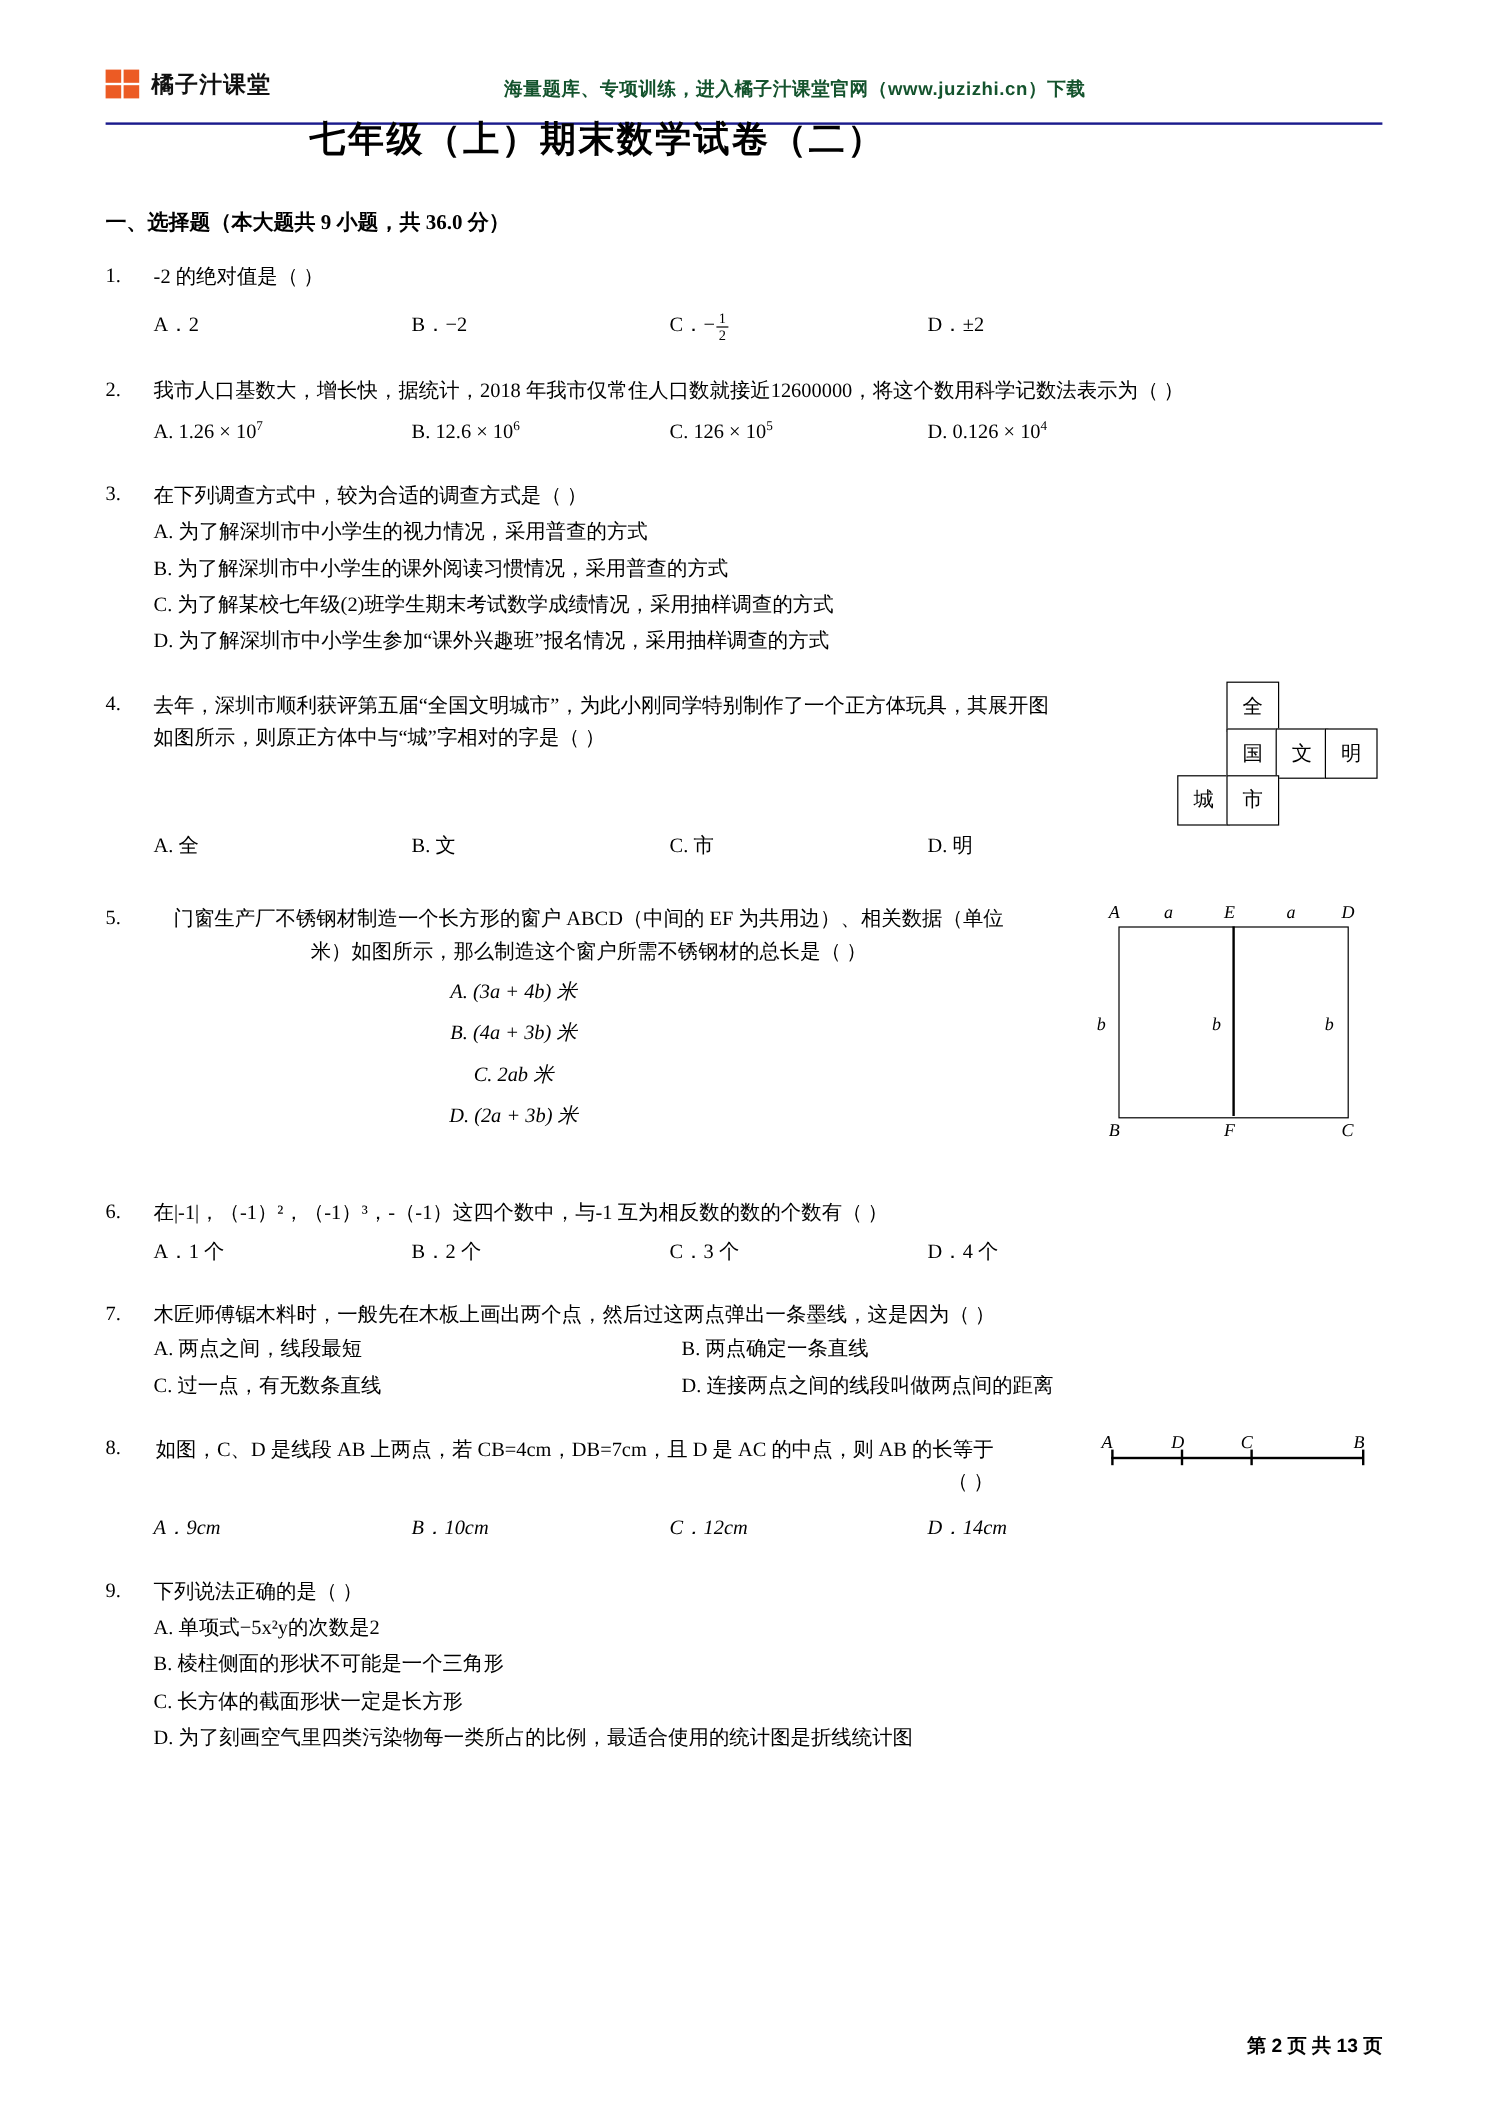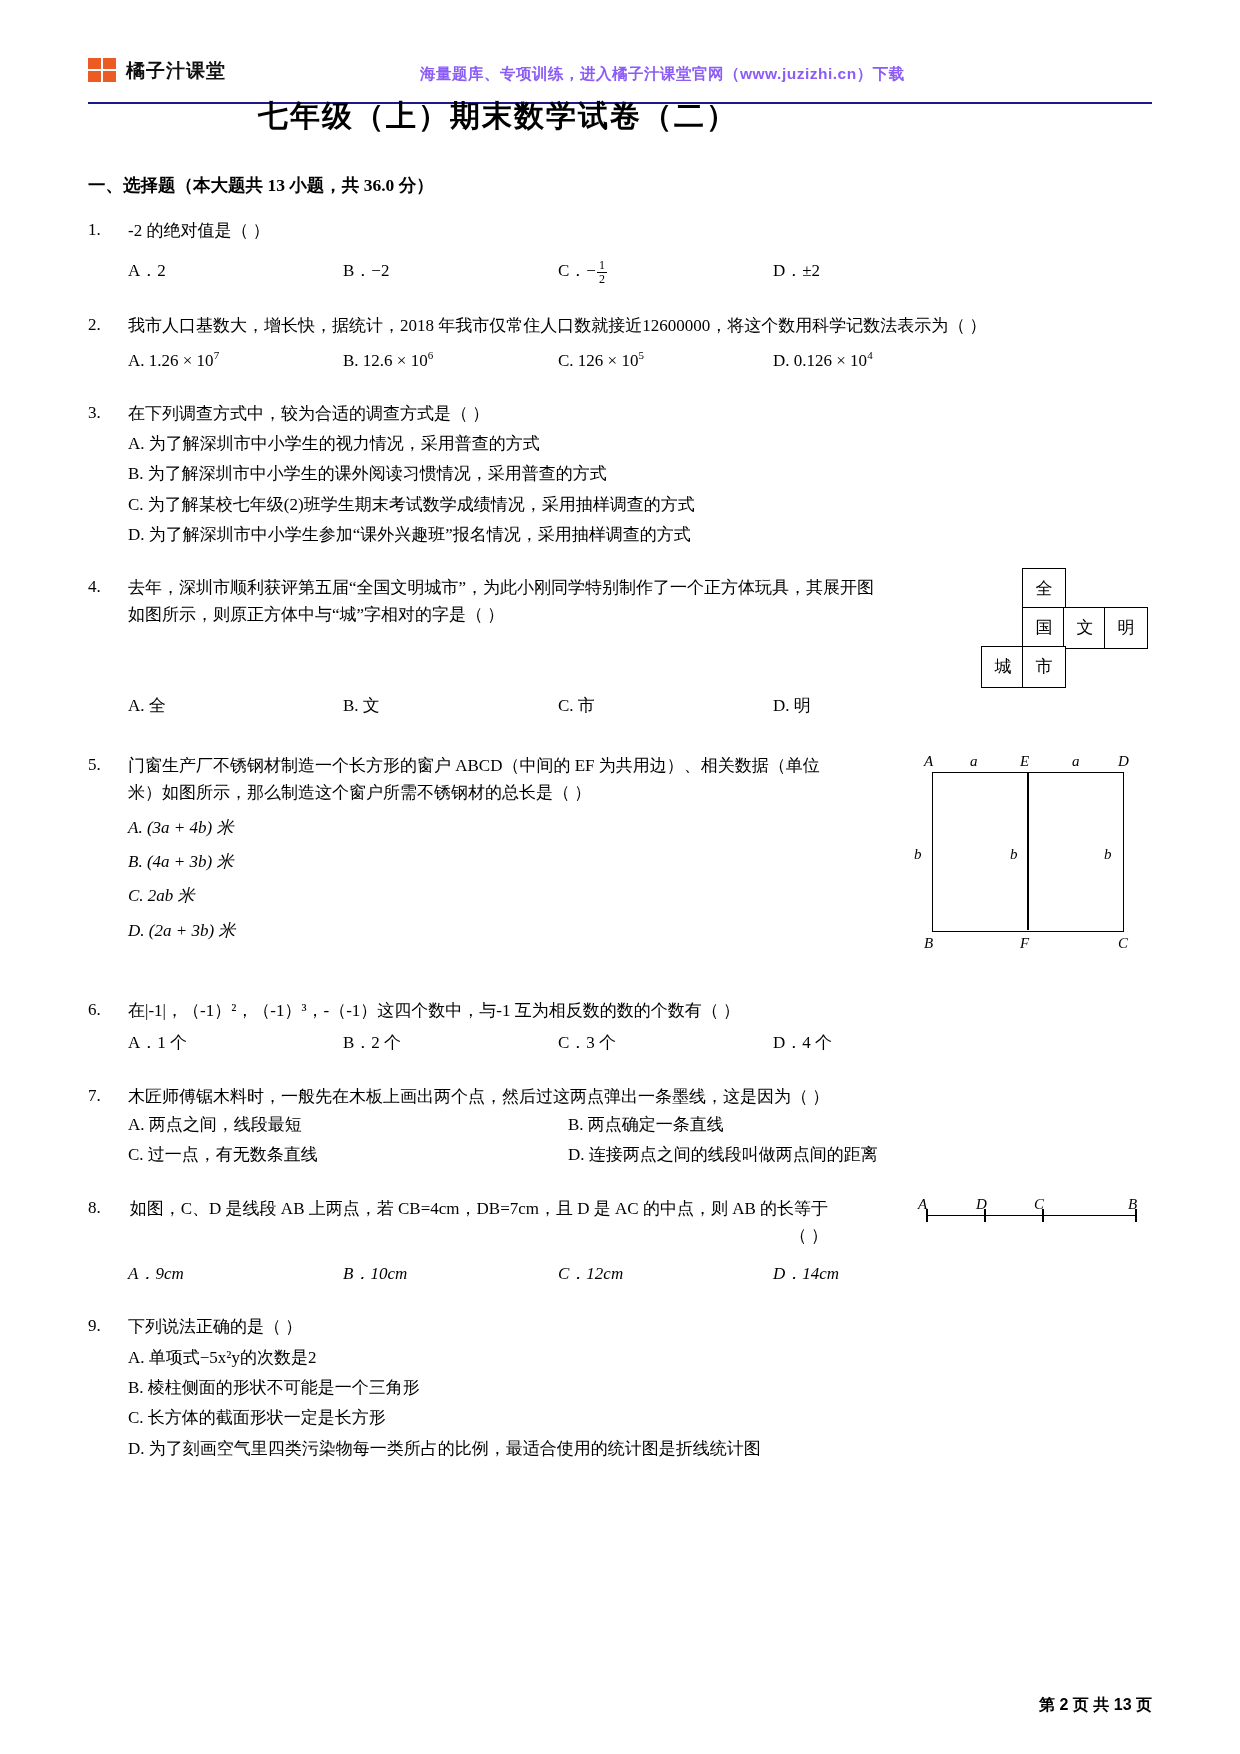--- a/index.html
+++ b/index.html
@@ -19,21 +19,21 @@
   .logo-mark { width:30px; height:26px; position:relative; }
   .logo-mark i { position:absolute; background:#ec5b24; display:block; }
   .logo-mark i.a { left:0; top:0; width:13px; height:11px; }
   .logo-mark i.b { left:15px; top:0; width:13px; height:11px; }
   .logo-mark i.c { left:0; top:13px; width:13px; height:11px; }
   .logo-mark i.d { left:15px; top:13px; width:13px; height:11px; }
   .logo-text { font-family:"Liberation Sans", sans-serif; font-weight:bold; font-size:19px; letter-spacing:1px; color:#111; }
   .header-promo {
     position:absolute; left:420px; top:36px; width:640px;
     font-family:"Liberation Sans", sans-serif;
-    font-size:15.5px; font-weight:bold; letter-spacing:0.5px; color:#8b5cf6;
+    font-size:15.5px; font-weight:bold; letter-spacing:0.5px; color:#14532d;
   }
   .header-rule { position:absolute; left:88px; top:74px; width:1064px; height:2px; background:#1a1a8c; }
 
   
   .doc-title {
     position:absolute; top:96px; left:0; width:996px; text-align:center;
     font-family:"Liberation Serif", serif;
     font-size:30px; font-weight:bold; letter-spacing:2px;
   }
 
@@ -94,21 +94,21 @@
       <span class="logo-text">橘子汁课堂</span>
     </div>
     <div class="header-promo">海量题库、专项训练，进入橘子汁课堂官网（www.juzizhi.cn）下载</div>
     <div class="header-rule"></div>
   </div>
 
   <div class="doc-title">七年级（上）期末数学试卷（二）</div>
 
   <div class="content">
 
-    <div class="section-head">一、选择题（本大题共 13 小题，共 36.0 分）</div>
+    <div class="section-head">一、选择题（本大题共 9 小题，共 36.0 分）</div>
 
     <div class="q">
       <div class="q-num">1.</div>
       <div class="q-body">
         <div class="stem">-2 的绝对值是（        ）</div>
         <div class="opts-row" style="margin-top:14px;">
           <div class="c1">A．2</div>
           <div class="c2">B．−2</div>
           <div class="c3">
             <span>C．−</span><span class="frac"><span class="n">1</span><span class="d">2</span></span>
@@ -162,21 +162,21 @@
           <div class="c1">A.  全</div>
           <div class="c2">B.  文</div>
           <div class="c3">C. 市</div>
           <div class="c4">D.  明</div>
         </div>
       </div>
     </div>
 
     <div class="q" style="margin-top:28px;">
       <div class="q-num">5.</div>
-      <div class="q-body" style="position:relative; min-height:215px;">
+      <div class="q-body" style="position:relative; min-height:215px;text-align:center;">
         <div class="stem" style="width:725px;">门窗生产厂不锈钢材制造一个长方形的窗户 ABCD（中间的 EF 为共用边）、相关数据（单位米）如图所示，那么制造这个窗户所需不锈钢材的总长是（        ）</div>
 
         <div class="fig-window">
           <div class="rect"></div>
           <div class="mid"></div>
           <span style="left:12px; top:2px;">A</span>
           <span style="left:58px; top:2px;">a</span>
           <span style="left:108px; top:2px;">E</span>
           <span style="left:160px; top:2px;">a</span>
           <span style="left:206px; top:2px;">D</span>

